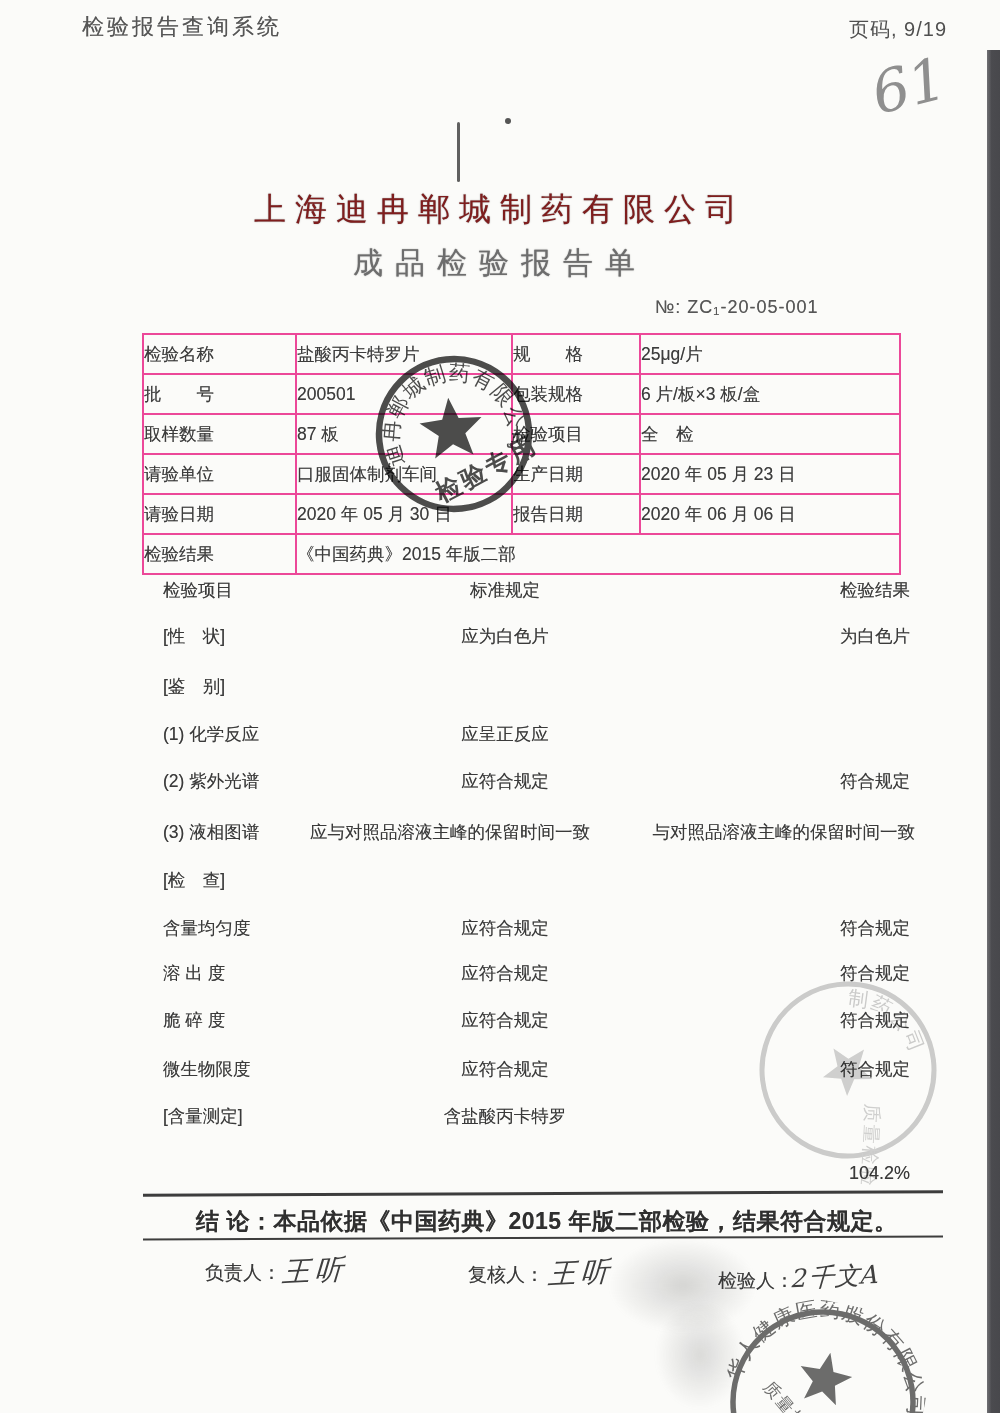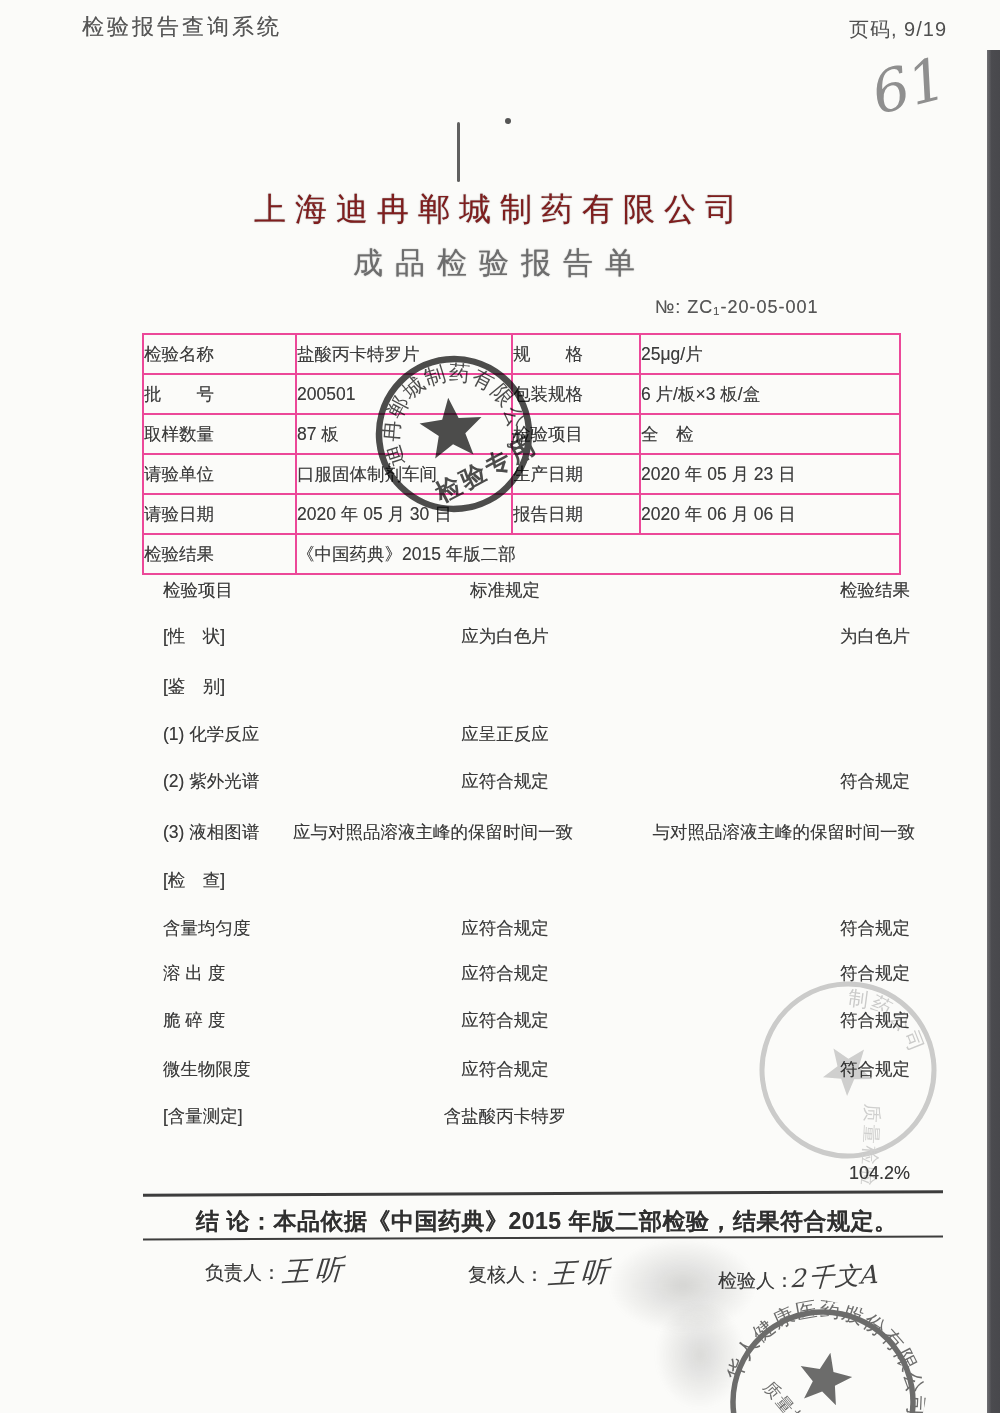--- a/index.html
+++ b/index.html
@@ -31,21 +31,21 @@
     text-shadow:0 0 .6px rgba(70,70,70,.55);white-space:nowrap;overflow:hidden;}
   td.lab1{padding-left:30px;}
   td.val1{padding-left:16px;}
   td.lab2{padding-left:22px;}
   td.val2{padding-left:16px;}
   
   .res-row{position:absolute;left:0;width:1000px;height:30px;font-size:17.5px;color:#3a3a3a;text-shadow:0 0 .6px rgba(70,70,70,.55);}
   .res-item{position:absolute;left:163px;white-space:nowrap;}
   .res-std{position:absolute;left:300px;width:410px;text-align:center;white-space:nowrap;}
   .res-result{position:absolute;left:645px;width:265px;text-align:right;white-space:nowrap;}
-  .res-row.wide .res-std{left:233px;width:400px;}
+  .res-row.wide .res-std{left:250px;width:400px;}
   .res-row.wide .res-result{left:570px;width:345px;}
   
   .rule-top{position:absolute;left:143px;top:1192px;width:800px;height:3px;background:#3d3d3d;transform:rotate(-.25deg);}
   .rule-bottom{position:absolute;left:143px;top:1237px;width:800px;height:2px;background:#3d3d3d;transform:rotate(-.2deg);}
   .conclusion{position:absolute;left:196px;top:1206px;font-size:23px;font-weight:bold;letter-spacing:.5px;color:#2f2f2f;text-shadow:0 0 .5px rgba(60,60,60,.6);}
   
   .sig-label{position:absolute;font-size:19px;color:#3a3a3a;text-shadow:0 0 .6px rgba(70,70,70,.55);}
   .sig-hand{position:absolute;font-family:"DejaVu Serif",serif;font-style:italic;font-size:28px;color:#3f3f3f;letter-spacing:5px;transform:rotate(-3deg) skewX(-6deg);}
   
   .stamp{position:absolute;mix-blend-mode:multiply;}

